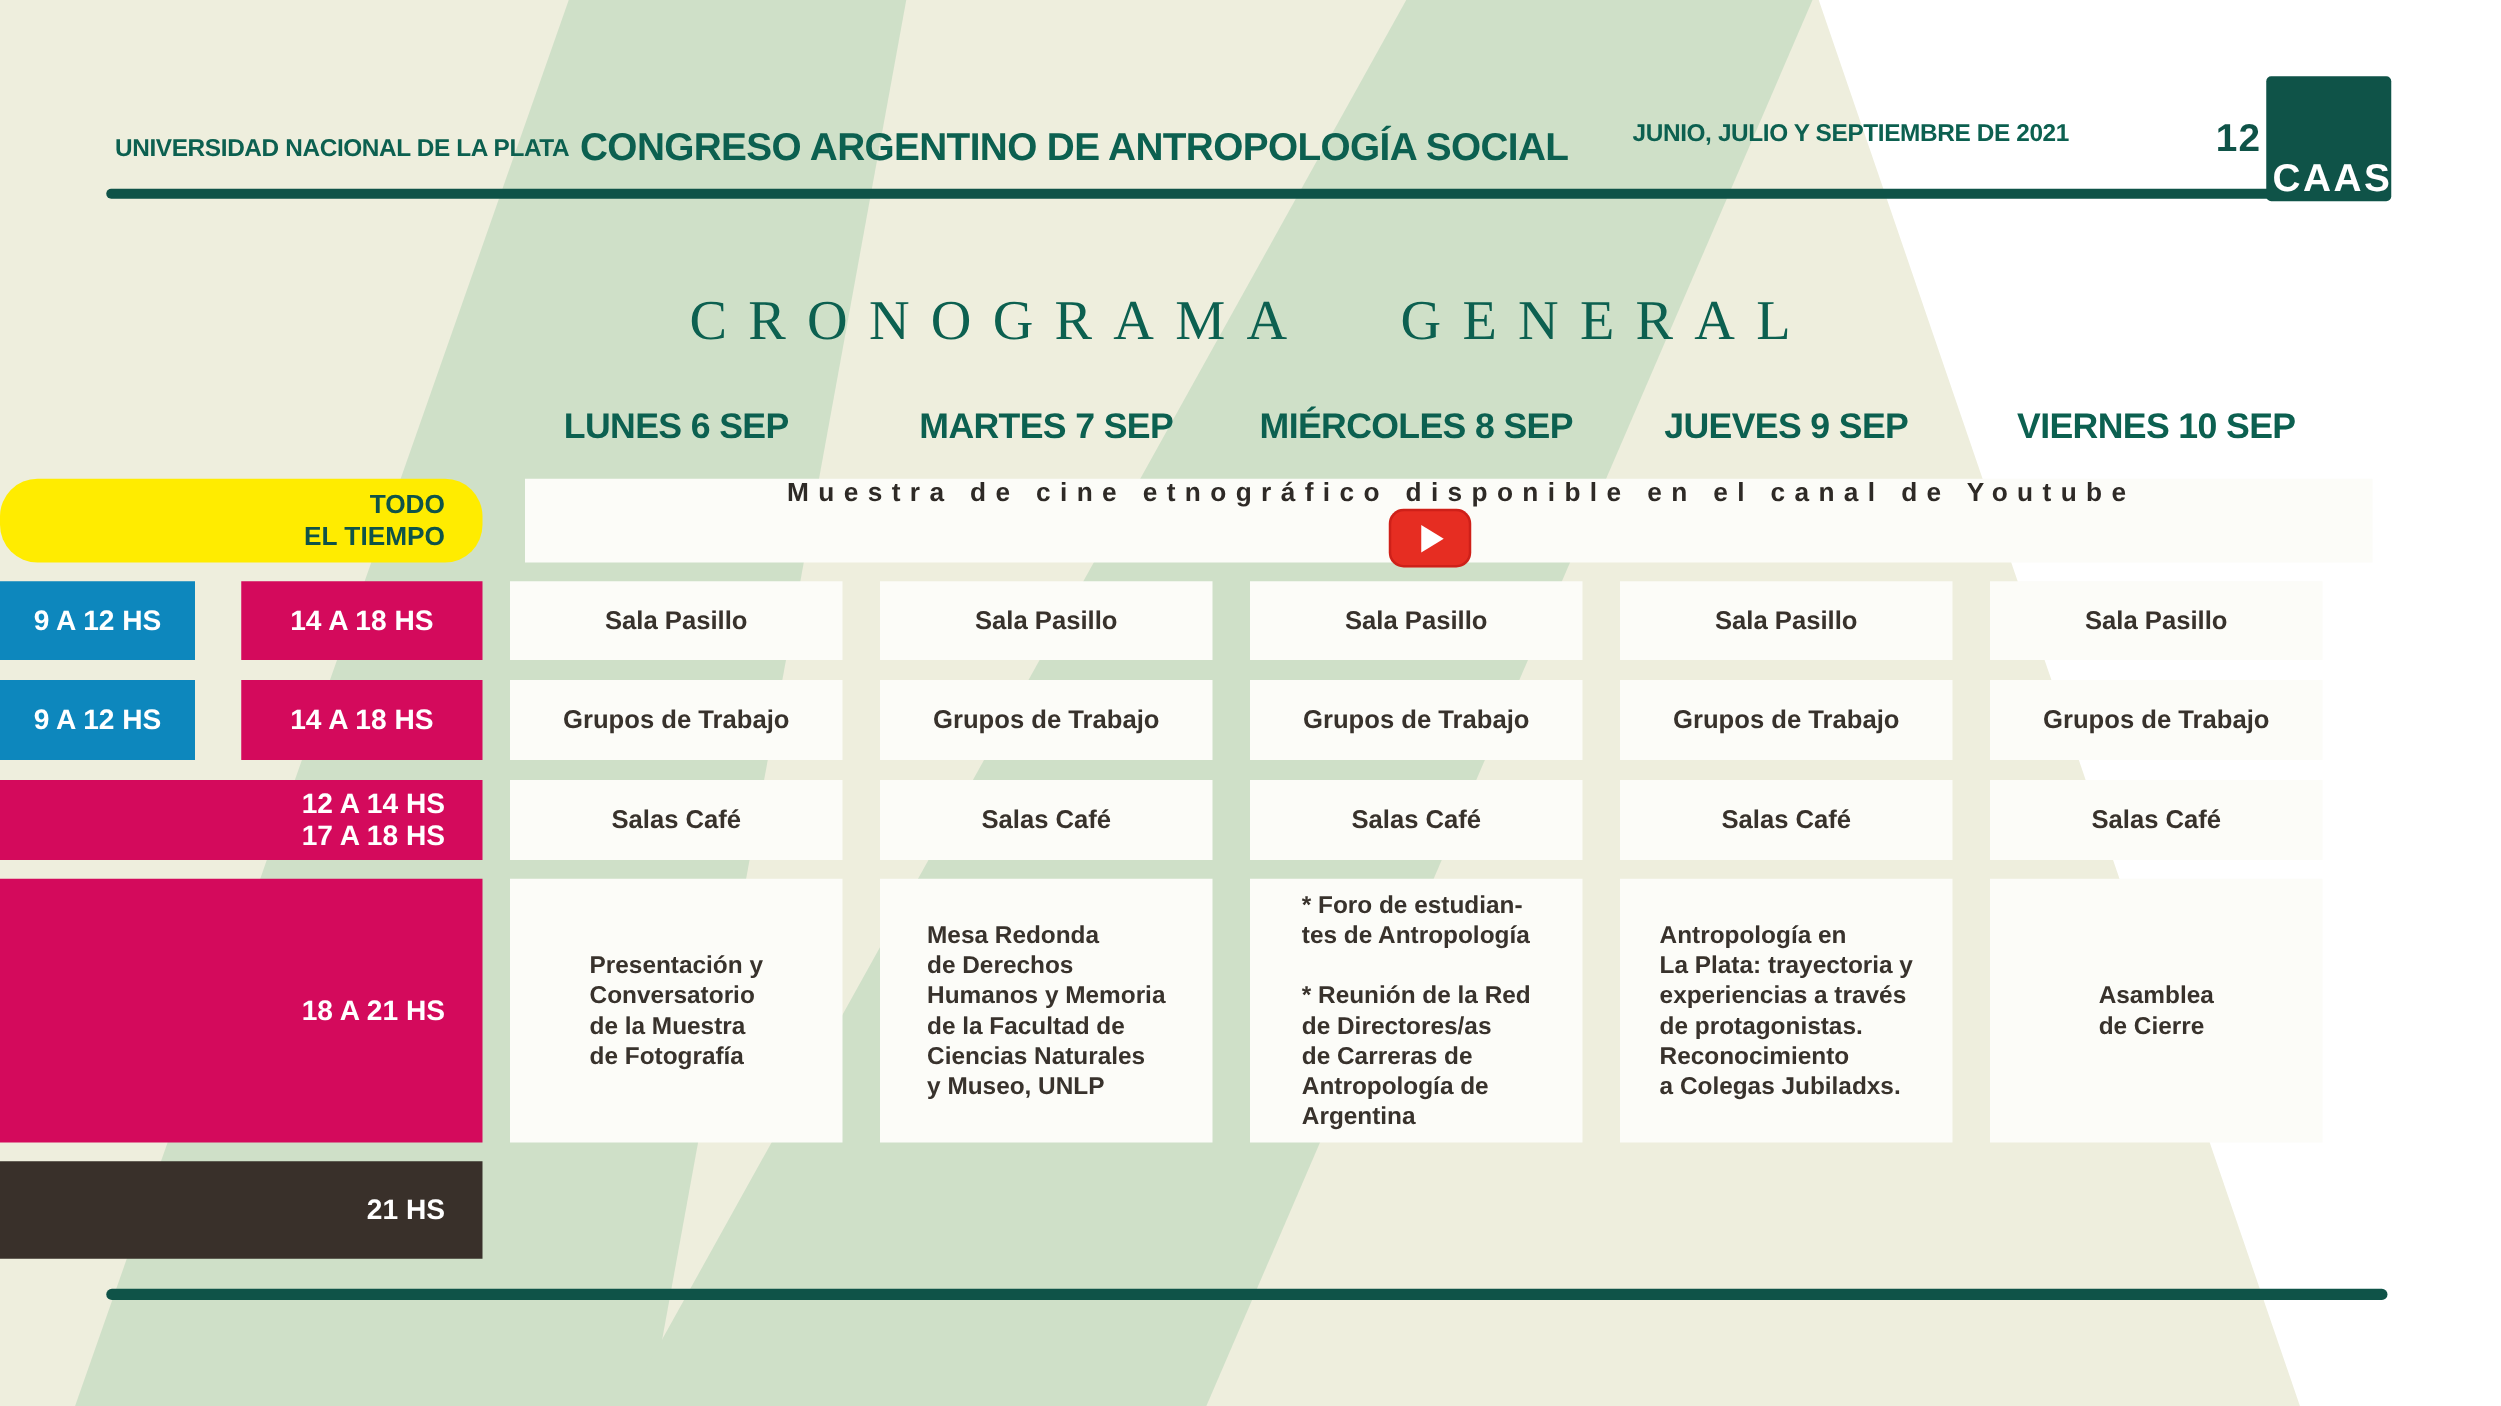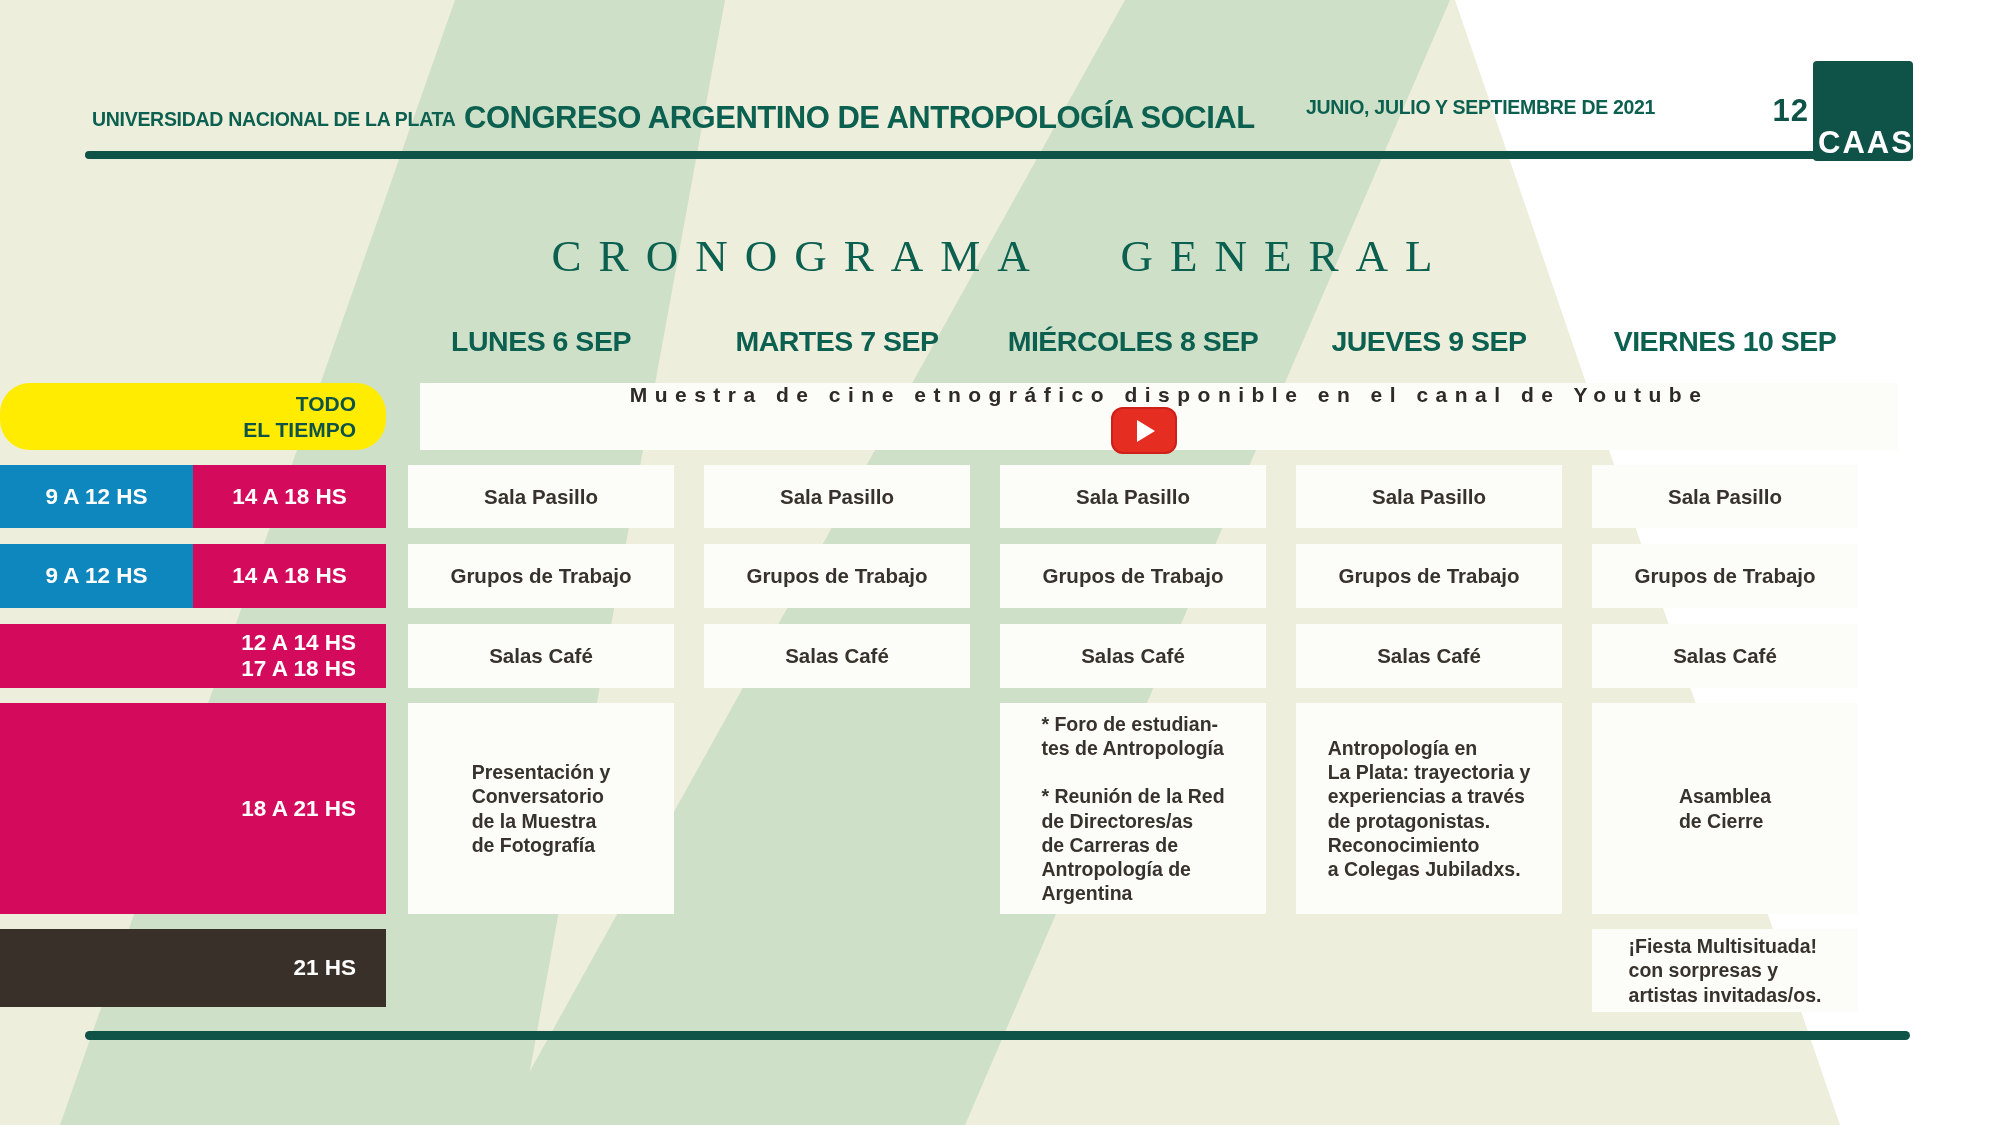--- a/index.html
+++ b/index.html
@@ -42,21 +42,21 @@
   .lbl{position:absolute;display:flex;align-items:center;justify-content:center;
     color:#fff;font-weight:bold;font-size:22.5px;white-space:pre-line;}
   .lbl.right{justify-content:flex-end;padding-right:30px;box-sizing:border-box;text-align:right;}
   .blue{background:var(--blue);} .pinkbg{background:var(--pink);} .darkbg{background:var(--dark-brown);}
   .yellow-lbl{position:absolute;left:0;top:383px;width:386px;height:67px;background:var(--yellow);
     display:flex;flex-direction:column;justify-content:center;align-items:flex-end;
     padding-right:30px;box-sizing:border-box;color:var(--dark-green);font-weight:bold;
     font-size:21px;line-height:1.2;text-align:right;white-space:pre-line;border-radius:30px;}
   .rt1{top:465px;height:63px}.rt2{top:544px;height:64px}.rt3{top:624px;height:64px}
   .rt4{top:703px;height:211px}.rt5{top:929px;height:78px}
-  .half1{left:0;width:193px}.half2{left:193px;width:193px}.full{left:0;width:386px}
+  .half1{left:0;width:156px}.half2{left:193px;width:193px}.full{left:0;width:386px}
 
   
   .banner{position:absolute;left:420px;top:383px;width:1478px;height:67px;background:var(--cell-bg);
     display:flex;align-items:center;flex-direction:column;}
   .banner-text{flex:1;text-align:center;font-size:21px;font-weight:bold;color:var(--banner-text);
     letter-spacing:7.5px;padding-left:20px;}
   .yt{width:66px;height:47px;border-radius:12px;background:var(--youtube-red);margin-right:30px;
     display:flex;align-items:center;justify-content:center;flex:0 0 auto;cursor:pointer;
     box-shadow:inset 0 0 0 2px rgba(160,10,10,.35);}
   .yt-tri{width:0;height:0;border-top:11px solid transparent;border-bottom:11px solid transparent;
@@ -132,36 +132,39 @@
   <div class="cell r3 c1">Salas Café</div>
   <div class="cell r3 c2">Salas Café</div>
   <div class="cell r3 c3">Salas Café</div>
   <div class="cell r3 c4">Salas Café</div>
   <div class="cell r3 c5">Salas Café</div>
 
   <div class="cell r4 c1">Presentación y
 Conversatorio
 de la Muestra
 de Fotografía</div>
+  <div class="cell r4 c2">Mesa Redonda
+de Derechos
+Humanos y Memoria
+de la Facultad de
+Ciencias Naturales
+y Museo, UNLP</div>
   <div class="cell r4 c4">Antropología en
 La Plata: trayectoria y
 experiencias a través
 de protagonistas.
 Reconocimiento
 a Colegas Jubiladxs.</div>
   <div class="cell r4 c3">* Foro de estudian-
 tes de Antropología
 
 * Reunión de la Red
 de Directores/as
 de Carreras de
 Antropología de
 Argentina</div>
   <div class="cell r4 c5">Asamblea
 de Cierre</div>
 
-  <div class="cell r5 c5">¡Fiesta Multisituada!
-con sorpresas y
-artistas invitadas/os.</div>
 
   <div class="bottom-rule"></div>
 
 </div>
 
 </body></html>

